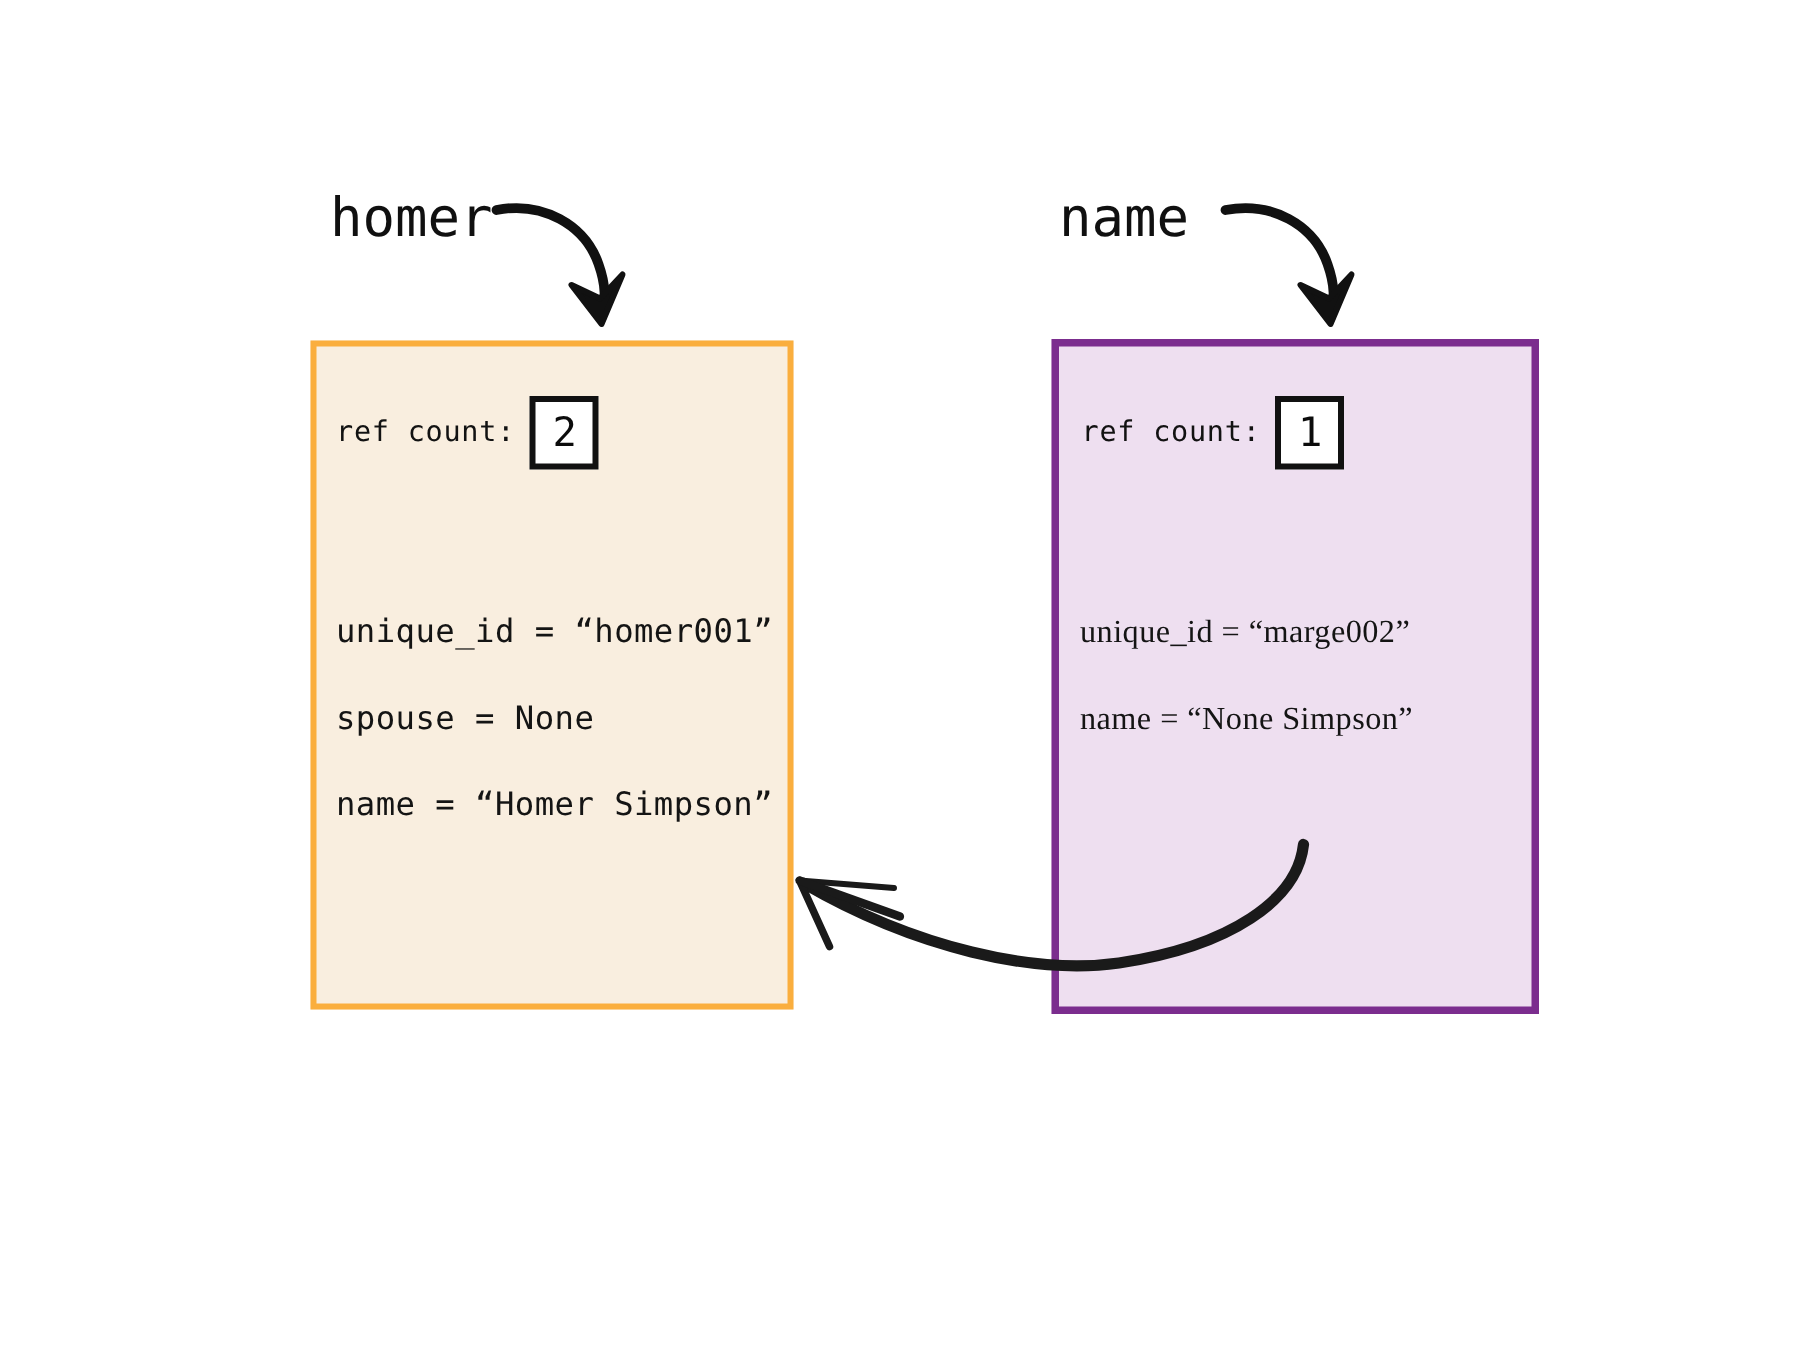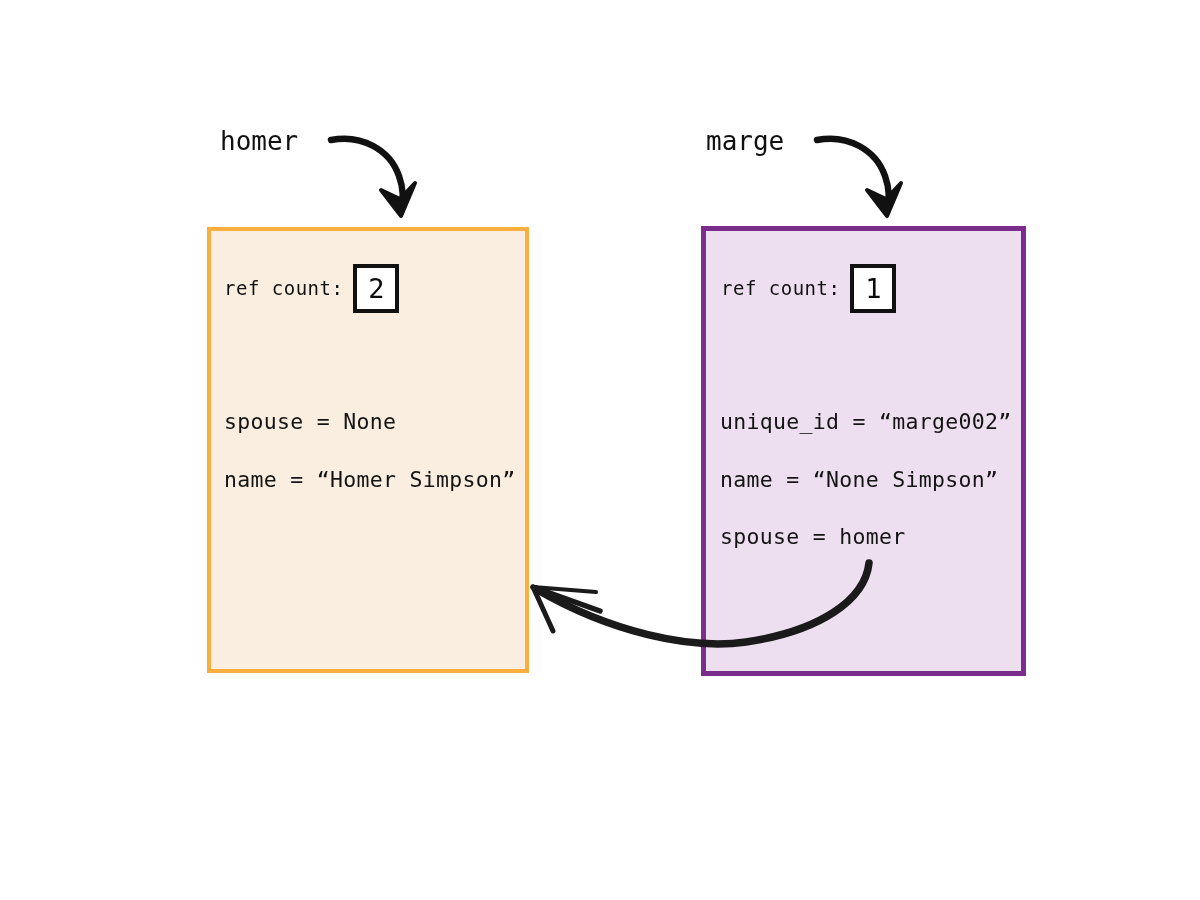--- a/index.html
+++ b/index.html
@@ -78,33 +78,33 @@
 
   
   .attrs {
     position: absolute;
     left: 13px;
     top: 180px;
     display: flex;
     flex-direction: column;
     gap: 36px;
   }
-  .obj-box.marge .attrs { left: 14px; }
+  .obj-box.marge .attrs { left: 14px; font-family: Liberation Serif, serif; }
   .attr-line {
     font-size: 21.5px;
     line-height: 1;
     white-space: nowrap;
     color: #141414;
     letter-spacing: 0.3px;
   }
 
   
   .var-label {
     position: absolute;
-    font-size: 26px;
+    font-size: 36px;
     line-height: 1;
     color: #101010;
     white-space: nowrap;
   }
   .var-label.homer { left: 220px; top: 128px; }
   .var-label.marge { left: 706px; top: 128px; }
 
   
   #arrows {
     position: absolute;
@@ -115,47 +115,47 @@
     pointer-events: none;
   }
 </style>
 </head>
 <body>
 
 <div id="canvas">
 
   <div class="var-label homer">homer</div>
 
-  <div class="var-label marge">marge</div>
+  <div class="var-label marge">name</div>
 
   <div class="obj-box homer">
 
     <div class="refcount-row">
       <span class="refcount-label">ref count:</span>
       <span class="refcount-value-box">2</span>
     </div>
 
     <div class="attrs">
+      <div class="attr-line">unique_id = “homer001”</div>
       <div class="attr-line">spouse = None</div>
       <div class="attr-line">name = “Homer Simpson”</div>
     </div>
 
   </div>
 
   <div class="obj-box marge">
 
     <div class="refcount-row">
       <span class="refcount-label">ref count:</span>
       <span class="refcount-value-box">1</span>
     </div>
 
     <div class="attrs">
       <div class="attr-line">unique_id = “marge002”</div>
       <div class="attr-line">name = “None Simpson”</div>
-      <div class="attr-line">spouse = homer</div>
     </div>
 
   </div>
 
   <svg id="arrows" viewBox="0 0 1200 900">
 
     <g>
       <path d="M 331 140
                C 362 134, 390 150, 399 176
                C 404 190, 404 200, 401 212" fill="none" stroke="#111111" stroke-width="6.5" stroke-linecap="round"></path>

